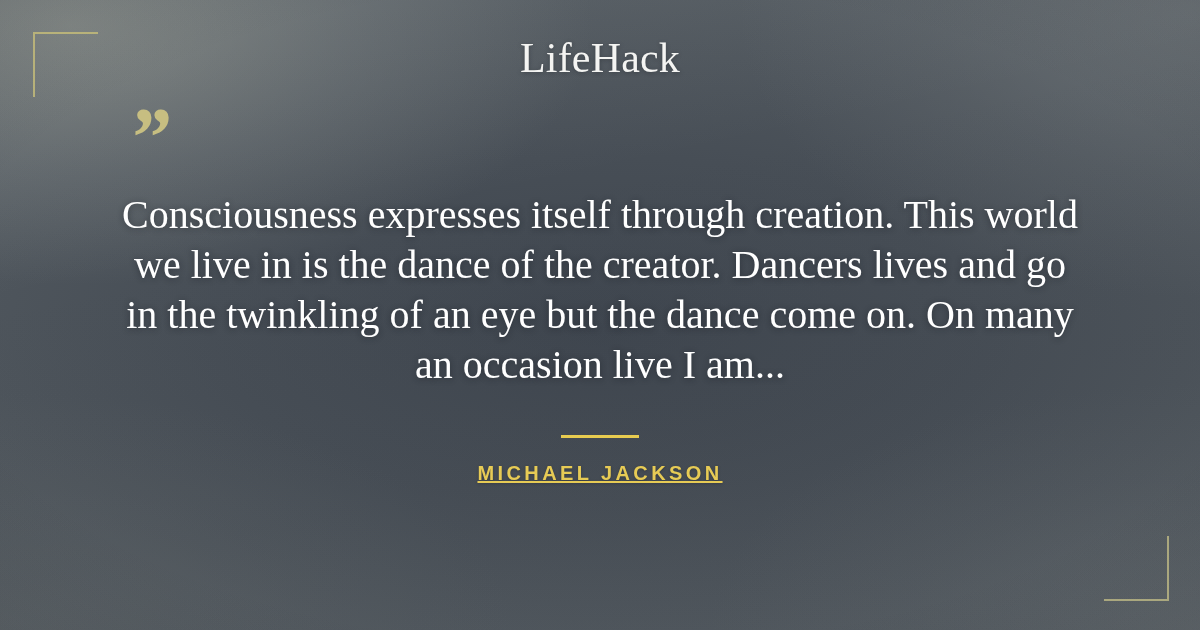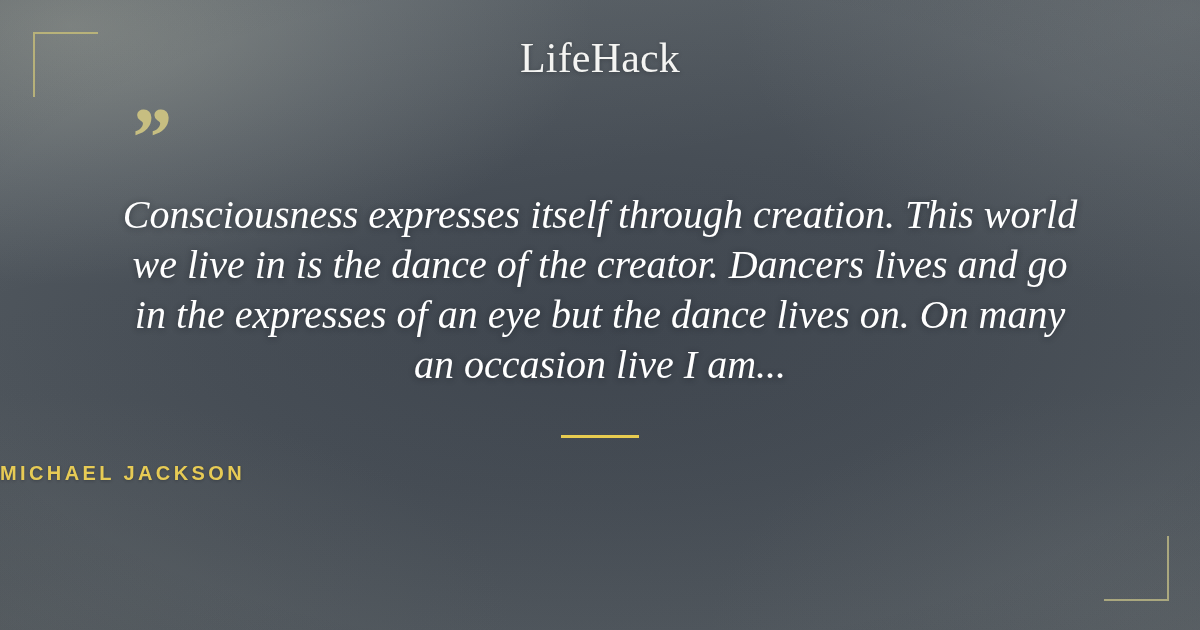--- a/index.html
+++ b/index.html
@@ -105,21 +105,20 @@
   }
 
   
   .quote {
     position: absolute;
     left: 100px;
     top: 190px;
     width: 1000px;
     text-align: center;
     font-family: "Liberation Serif", "DejaVu Serif", serif;
-    font-style: italic;
     font-size: 40px;
     line-height: 50px;
     color: #ffffff;
     text-shadow: 0 1px 6px rgba(18,22,28,0.45);
   }
   .quote .qline {
     display: block;
     white-space: nowrap;
   }
 
@@ -130,26 +129,28 @@
     top: 435px;
     width: 78px;
     height: 3px;
     background: #e8cc50;
   }
   .attribution {
     position: absolute;
     left: 0;
     top: 462px;
     width: 1200px;
+    text-align: center;
     font-family: "Liberation Sans", sans-serif;
     font-size: 20px;
     font-weight: 700;
     letter-spacing: 3.4px;
     color: #e7cb55;
     text-shadow: 0 1px 3px rgba(20,24,30,0.30);
+    text-decoration: underline;
   }
 </style>
 </head>
 <body>
 
 <div id="poster">
 
   <div class="bg-layer bg-base"></div>
   <div class="bg-layer bg-warm-tl"></div>
   <div class="bg-layer bg-warm-tr"></div>
@@ -161,21 +162,21 @@
   <div class="corner corner-tl"></div>
   <div class="corner corner-br"></div>
 
   <div class="brand">LifeHack</div>
 
   <div class="quote-mark">”</div>
 
   <div class="quote">
     <span class="qline">Consciousness expresses itself through creation. This world</span>
     <span class="qline">we live in is the dance of the creator. Dancers lives and go</span>
-    <span class="qline">in the expresses of an eye but the dance lives on. On many</span>
+    <span class="qline">in the twinkling of an eye but the dance come on. On many</span>
     <span class="qline">an occasion live I am...</span>
   </div>
 
   <div class="divider"></div>
 
   <div class="attribution">MICHAEL JACKSON</div>
 
 </div>
 
 </body></html>

